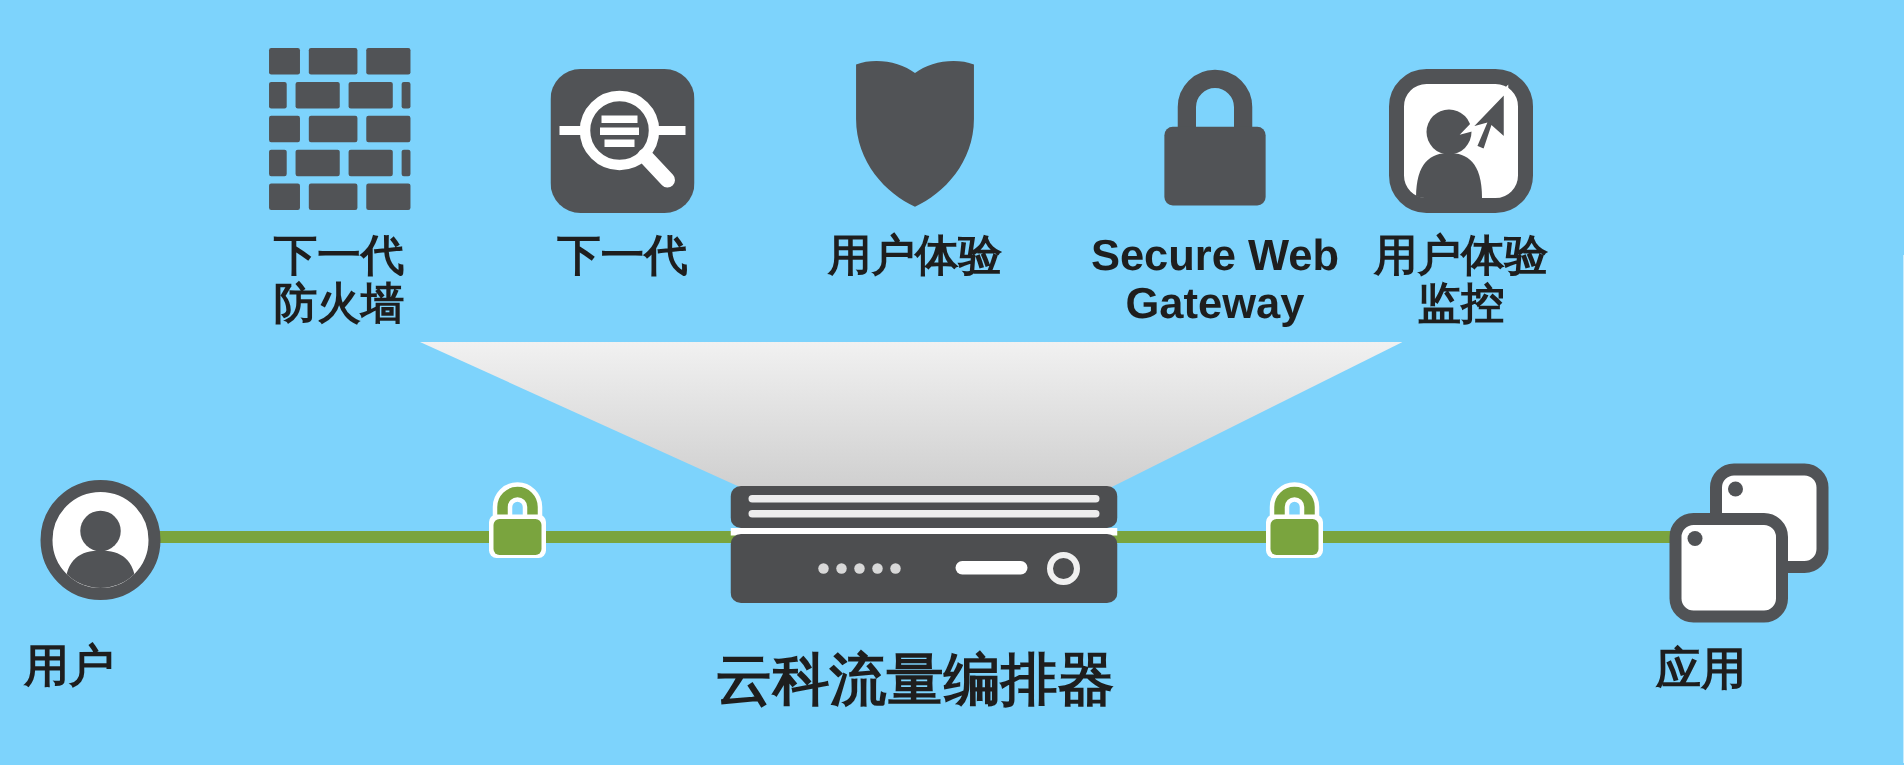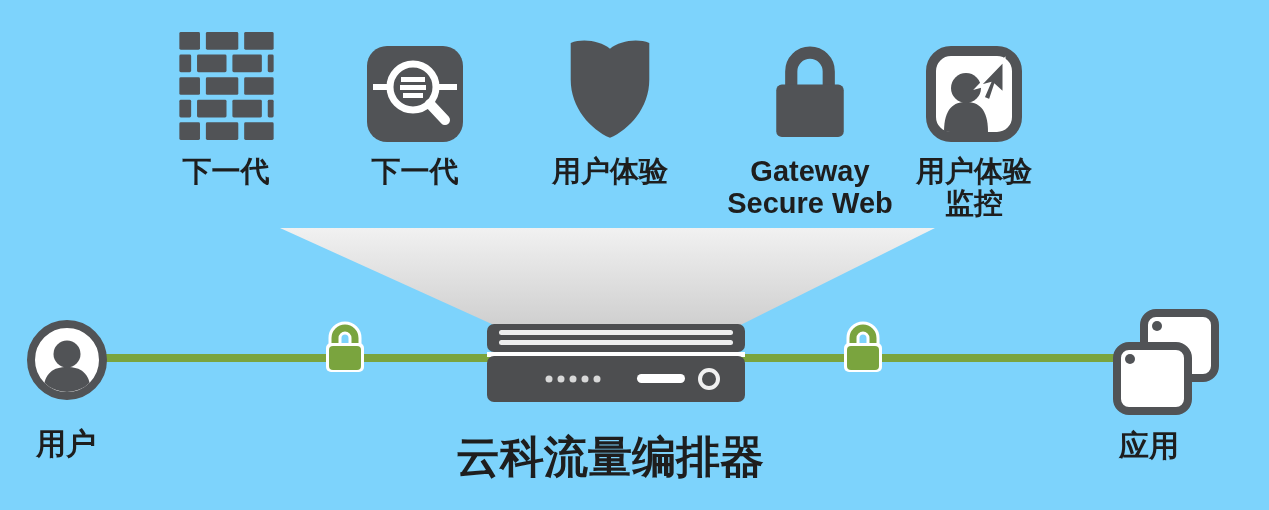--- a/index.html
+++ b/index.html
@@ -72,32 +72,31 @@
   .lock-right { left: 840px; }
   .device-node{ position: absolute; left: 487px; top: 324px; }
   .apps-node  { position: absolute; left: 1112px; top: 308px; }
 
   
   .endpoint-label {
     position: absolute;
     font-size: 30px;
     font-weight: 700;
     color: #1e1e1e;
-    text-align: center;
     white-space: nowrap;
   }
   .user-label { left: 16px; top: 424px; width: 100px; }
   .app-label  { left: 1104px; top: 426px; width: 90px; }
   .orchestrator-label {
     position: absolute;
     left: 360px;
     top: 428px;
     width: 500px;
     text-align: center;
-    font-size: 44px;
+    font-size: 38px;
     font-weight: 700;
     color: #1e1e1e;
     white-space: nowrap;
   }
 </style>
 </head>
 <body>
 
 <div class="canvas">
 
@@ -121,20 +120,21 @@
           <rect x="18" y="69" width="30" height="18" rx="1.5"></rect>
           <rect x="54" y="69" width="30" height="18" rx="1.5"></rect>
           <rect x="90" y="69" width="6" height="18" rx="1.5"></rect>
         <rect x="0" y="92" width="21" height="18" rx="1.5"></rect>
           <rect x="27" y="92" width="33" height="18" rx="1.5"></rect>
           <rect x="66" y="92" width="30" height="18" rx="1.5"></rect>
       </svg>
     </div>
     <div class="service-label">
       <span>下一代</span>
+      <span>防火墙</span>
     </div>
   </div>
 
   <div class="service s1">
     <div class="icon-box">
       <svg width="96" height="96" viewBox="0 0 96 96">
         <rect x="0" y="0" width="96" height="96" rx="20" fill="#515356"></rect>
         <rect x="6" y="38" width="84" height="6" fill="#ffffff"></rect>
         <circle cx="46" cy="41" r="23" fill="#515356" stroke="#ffffff" stroke-width="7"></circle>
         <rect x="34" y="31" width="24" height="5" fill="#ffffff"></rect>
@@ -160,22 +160,22 @@
   </div>
 
   <div class="service s3">
     <div class="icon-box">
       <svg width="90" height="100" viewBox="0 0 96 104">
         <path d="M28 46 V30 a20 20 0 0 1 40 0 V46" fill="none" stroke="#515356" stroke-width="13"></path>
         <rect x="12" y="44" width="72" height="56" rx="6" fill="#515356"></rect>
       </svg>
     </div>
     <div class="service-label">
+      <span>Secure Web</span>
       <span>Gateway</span>
-      <span>Secure Web</span>
     </div>
   </div>
 
   <div class="service s4">
     <div class="icon-box">
       <svg width="96" height="96" viewBox="0 0 96 96">
         <defs>
           <clipPath id="uemClip">
               <rect x="10" y="10" width="76" height="76" rx="14"></rect>
             </clipPath>

